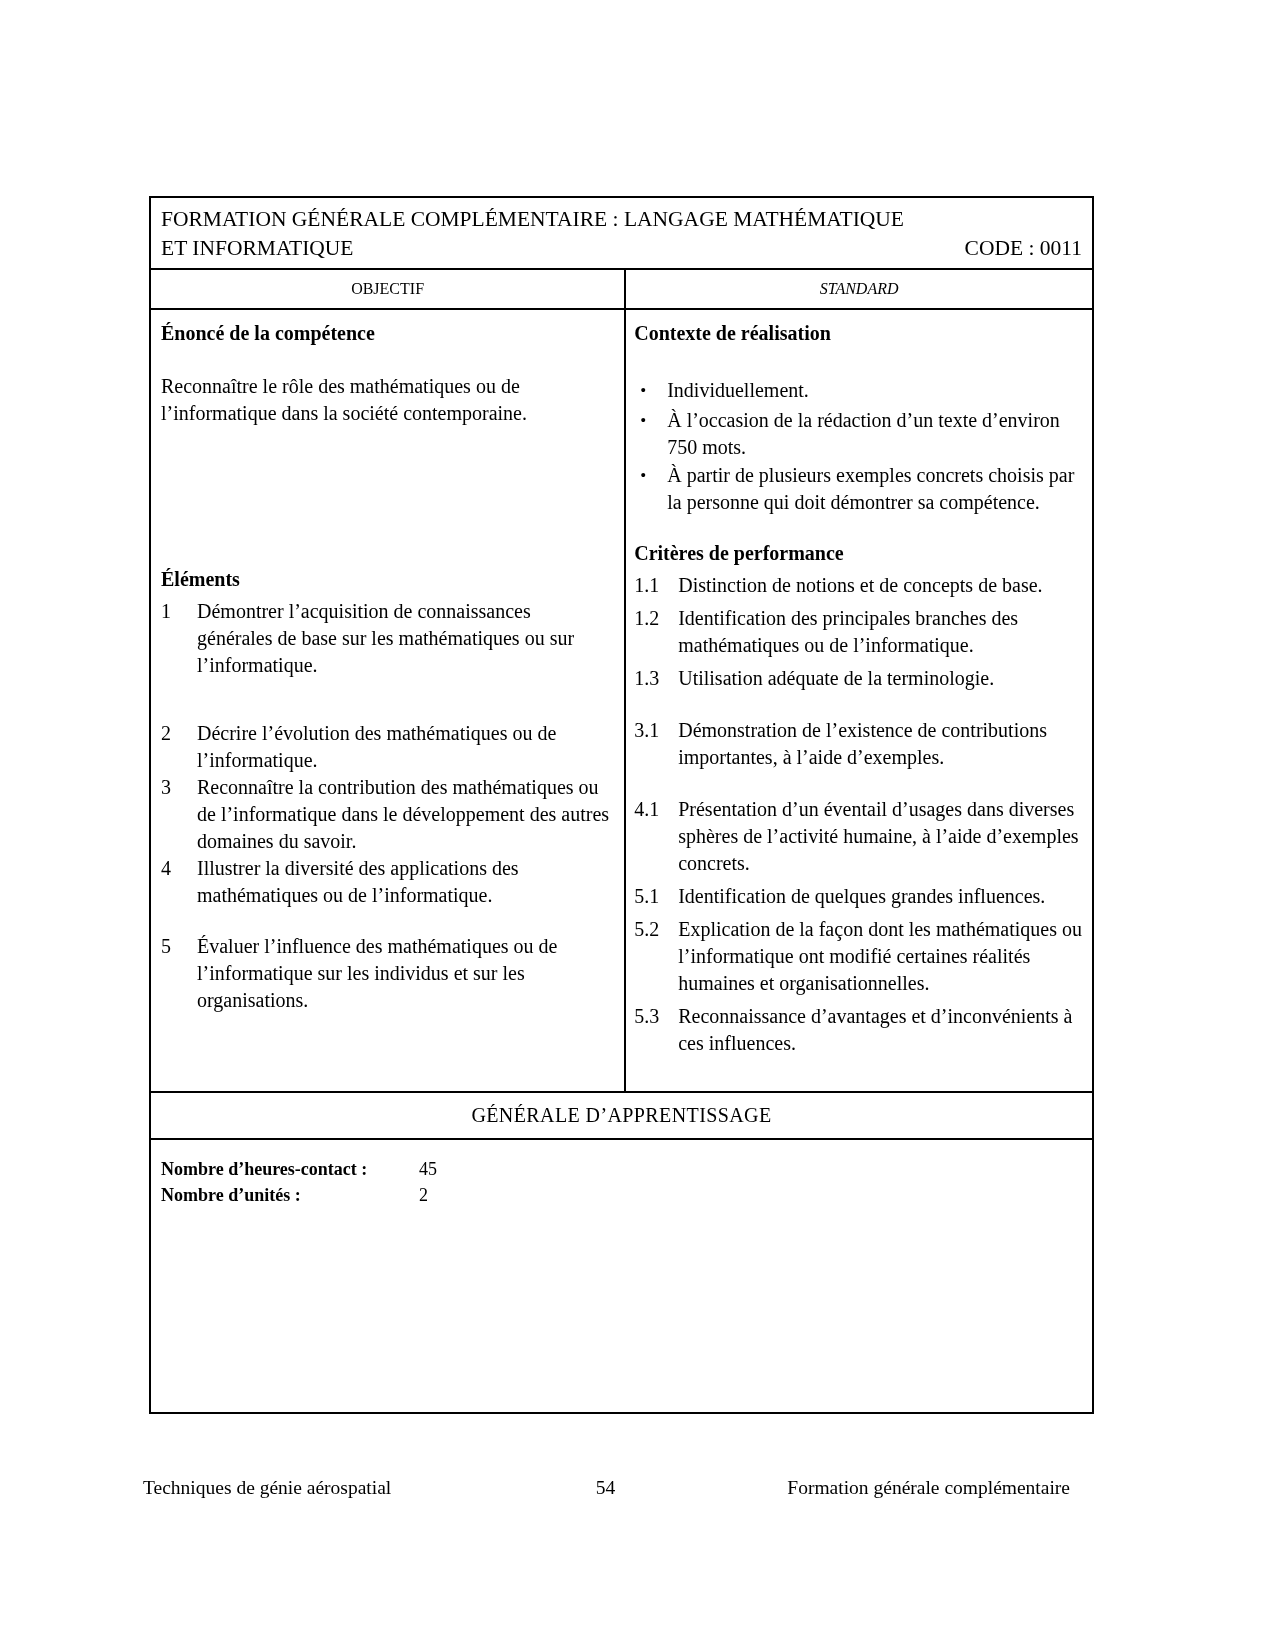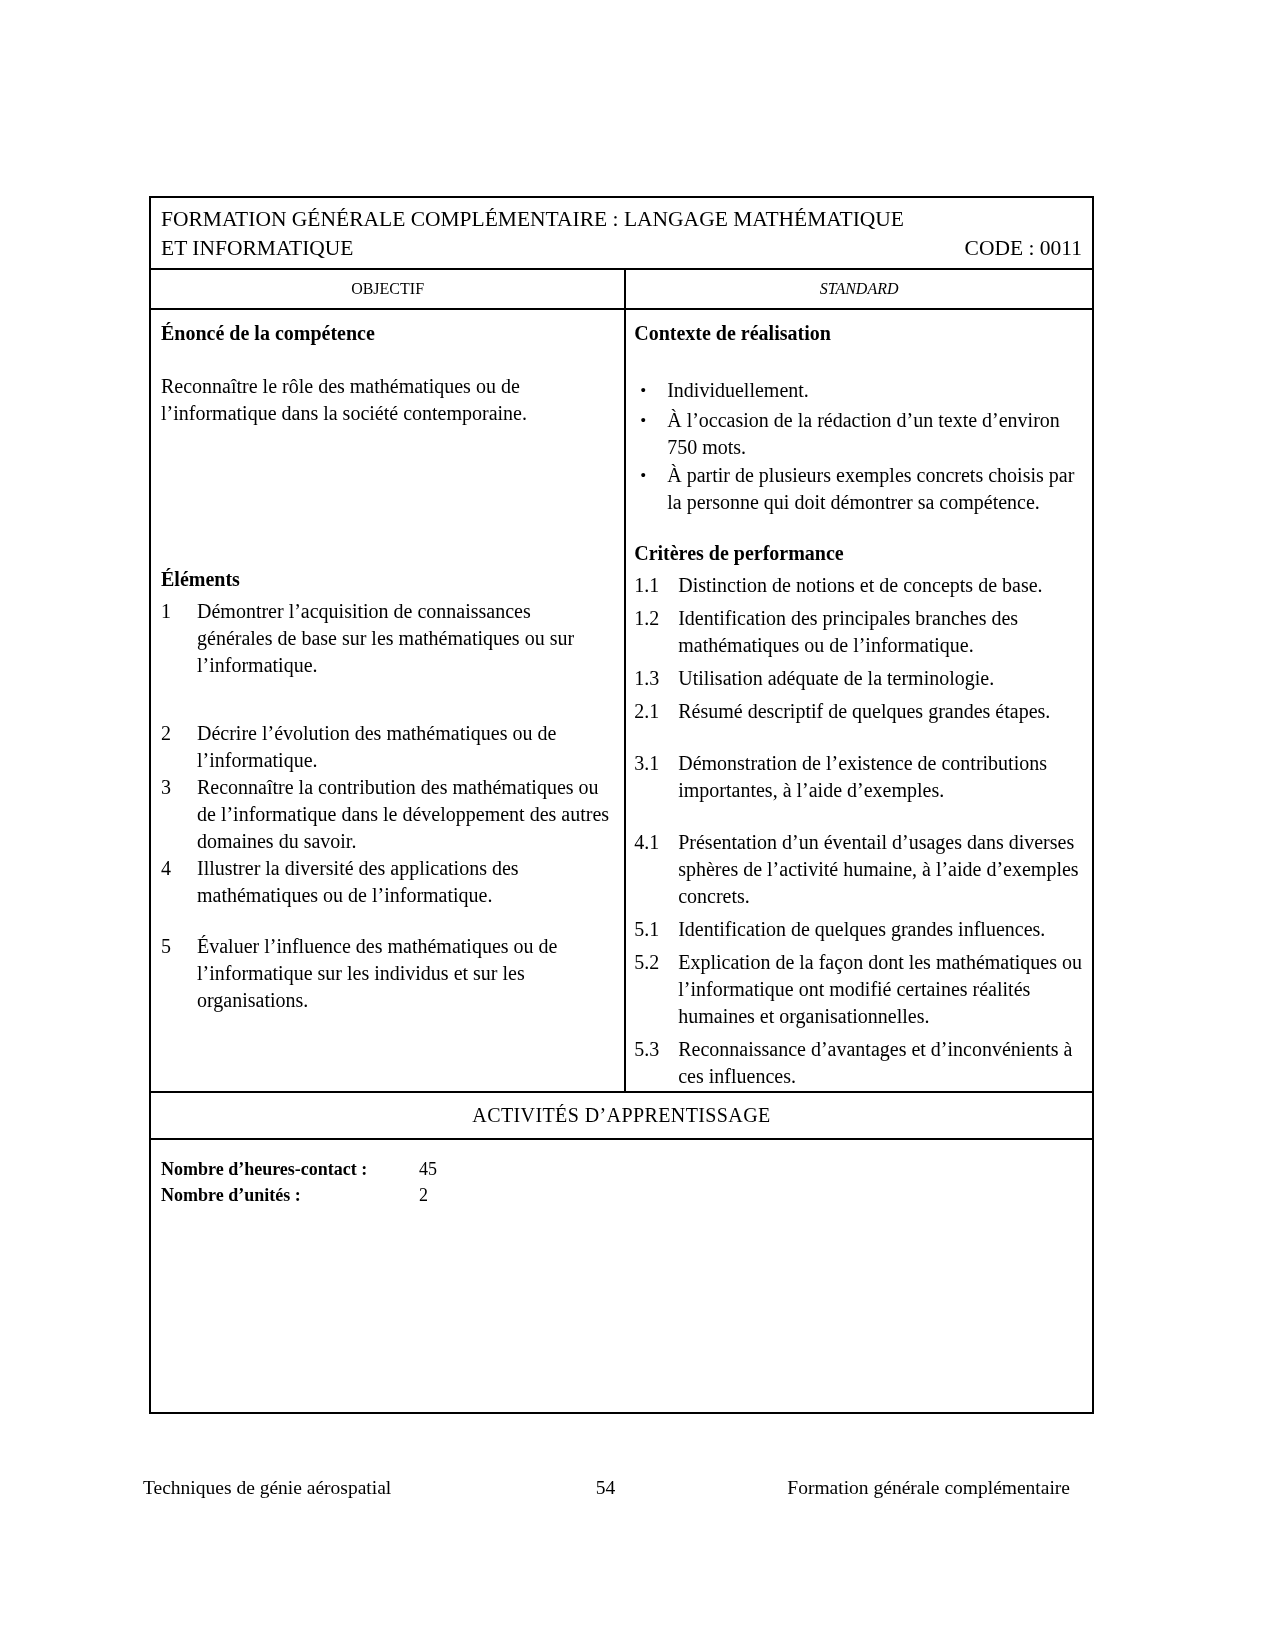--- a/index.html
+++ b/index.html
@@ -162,24 +162,20 @@
         <span class="txt">Distinction de notions et de concepts de base.</span>
       </div>
       <div class="crit">
         <span class="num">1.2</span>
         <span class="txt">Identification des principales branches des mathématiques ou de l’informatique.</span>
       </div>
       <div class="crit">
         <span class="num">1.3</span>
         <span class="txt">Utilisation adéquate de la terminologie.</span>
       </div>
-      <div class="crit">
-        <span class="num">2.1</span>
-        <span class="txt">Résumé descriptif de quelques grandes étapes.</span>
-      </div>
       <div class="crit gap-lg">
         <span class="num">3.1</span>
         <span class="txt">Démonstration de l’existence de contributions importantes, à l’aide d’exemples.</span>
       </div>
       <div class="crit gap-lg">
         <span class="num">4.1</span>
         <span class="txt">Présentation d’un éventail d’usages dans diverses sphères de l’activité humaine, à l’aide d’exemples concrets.</span>
       </div>
       <div class="crit">
         <span class="num">5.1</span>
@@ -189,21 +185,21 @@
         <span class="num">5.2</span>
         <span class="txt">Explication de la façon dont les mathématiques ou l’informatique ont modifié certaines réalités humaines et organisationnelles.</span>
       </div>
       <div class="crit">
         <span class="num">5.3</span>
         <span class="txt">Reconnaissance d’avantages et d’inconvénients à ces influences.</span>
       </div>
     </div>
   </div>
 
-  <div class="activites-row">ACTIVITÉS D’APPRENTISSAGE</div>
+  <div class="activites-row">GÉNÉRALE D’APPRENTISSAGE</div>
 
   <div class="bottom-row">
     <div class="meta-line">
       <span class="meta-label">Nombre d’heures-contact :</span>
       <span class="meta-value">45</span>
     </div>
     <div class="meta-line">
       <span class="meta-label">Nombre d’unités :</span>
       <span class="meta-value">2</span>
     </div>

